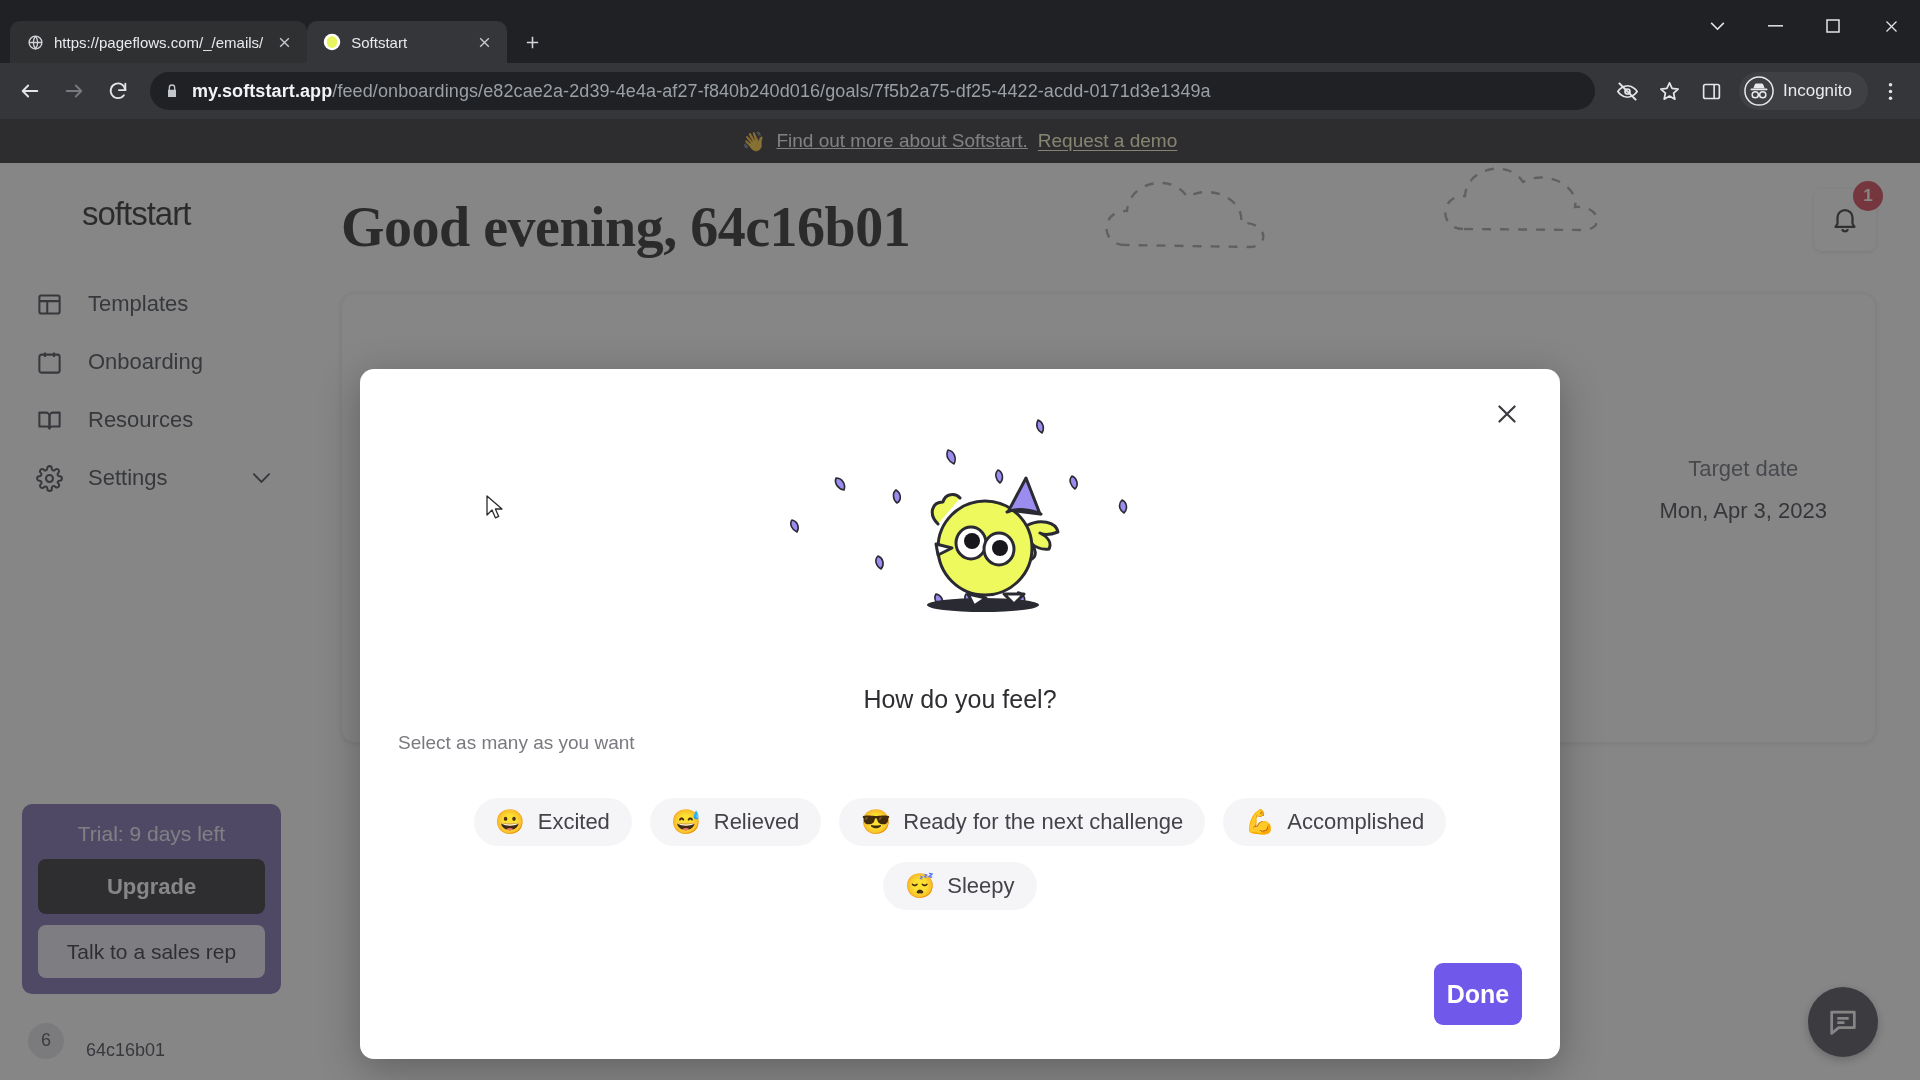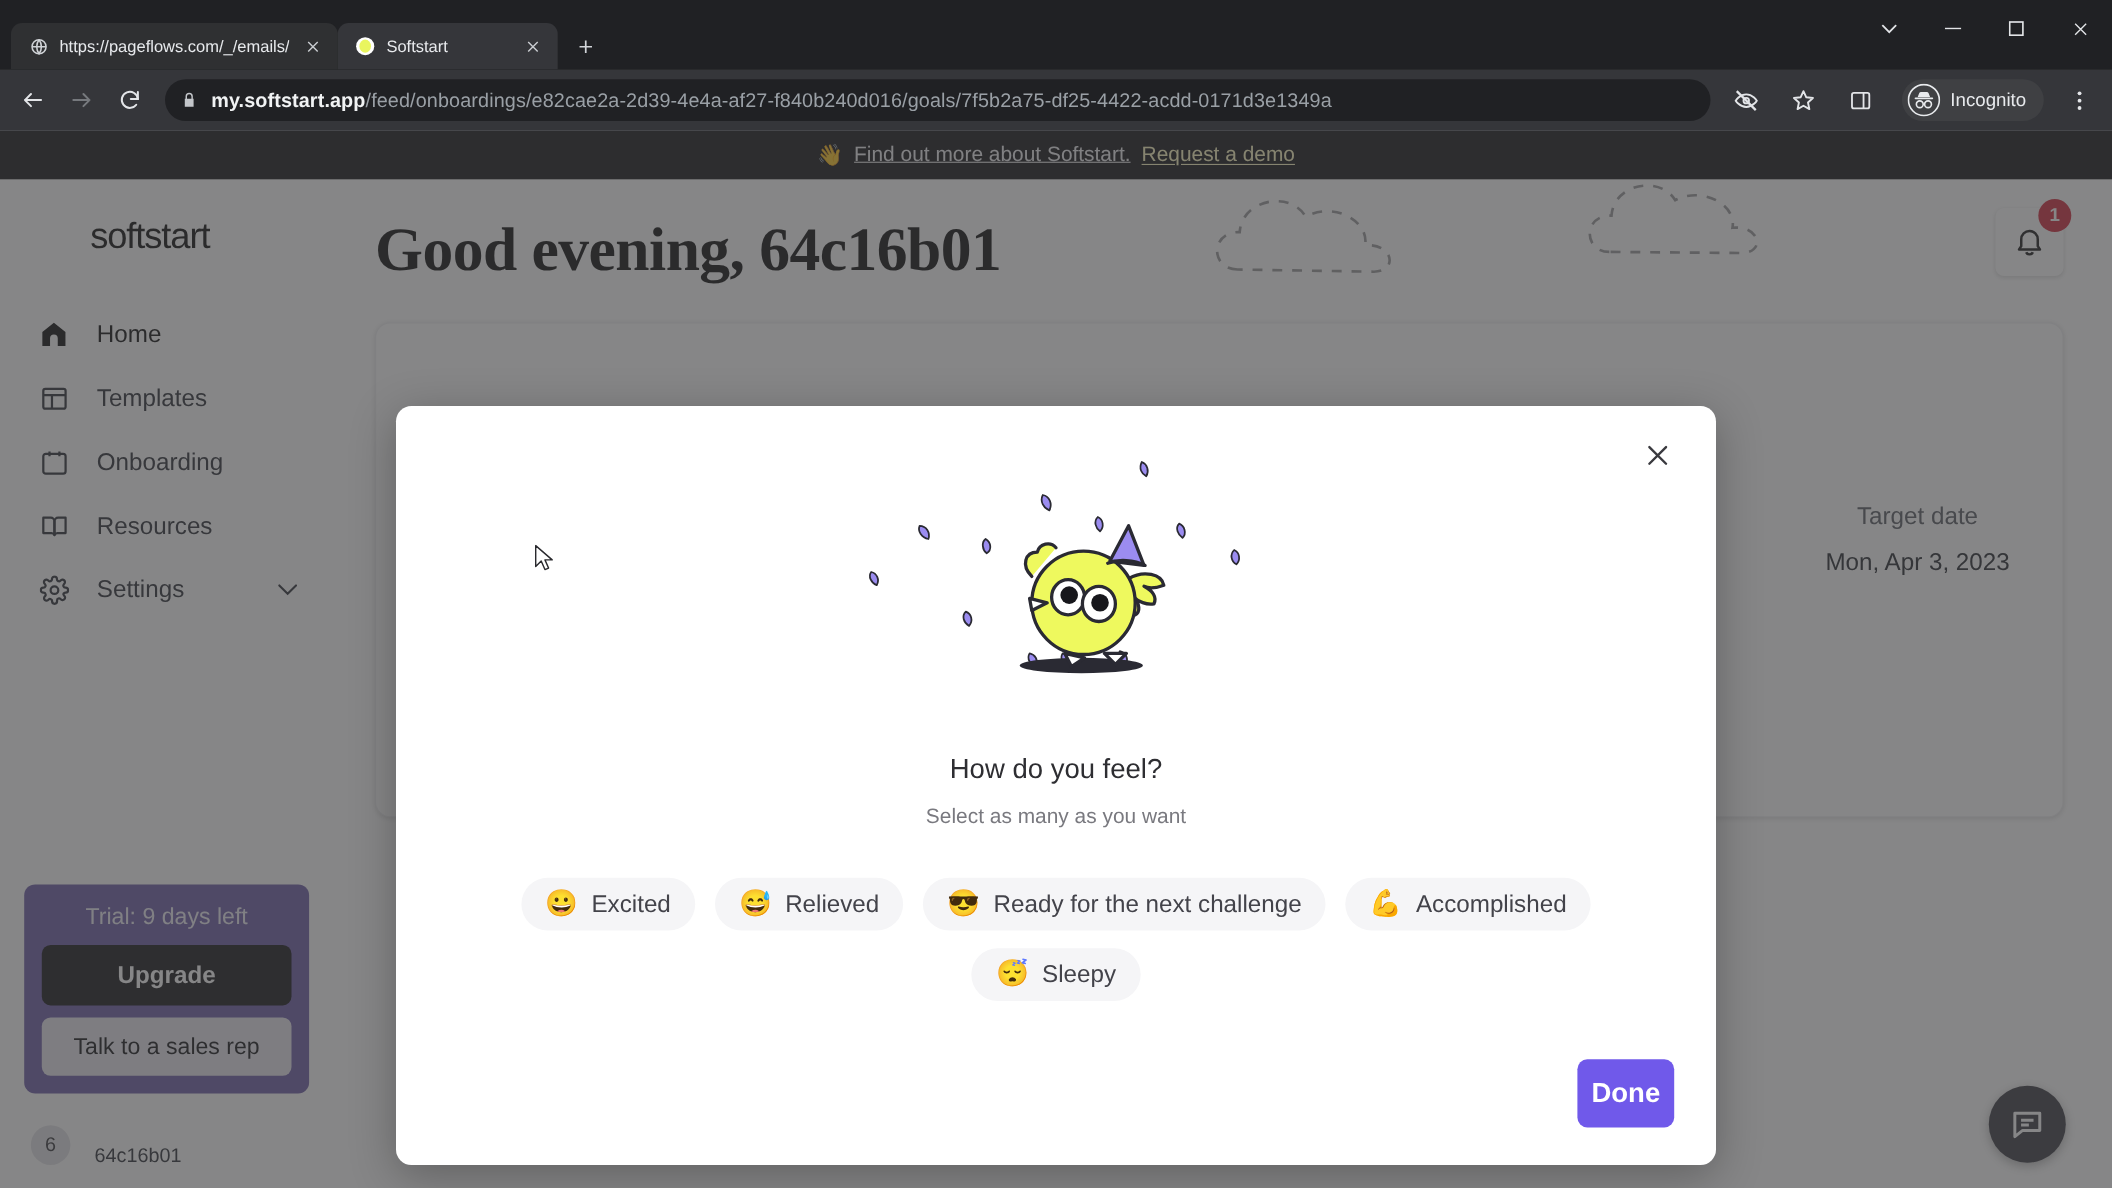--- a/index.html
+++ b/index.html
@@ -63,21 +63,21 @@
   .nav-btn.disabled { color: #76797d; }
   .omnibox {
     flex: 1 1 auto; height: 38px; background: #202124; border-radius: 19px;
     display: flex; align-items: center; gap: 12px; padding: 0 14px; margin: 0 8px;
     overflow: hidden;
   }
   .omni-url {
     font-size: 18px; color: #9aa0a6; white-space: nowrap; letter-spacing: .1px;
   }
   .omni-url b { color: #f1f3f4; font-weight: 700; }
-  .omni-right { display: flex; align-items: center; gap: 12px; }
+  .omni-right { display: flex; align-items: center; gap: 2px; }
   .tb-icon {
     width: 40px; height: 40px; display: flex; align-items: center; justify-content: center;
     color: #e3e5e8; flex: 0 0 40px;
   }
   .incognito-pill {
     height: 38px; border-radius: 19px; background: #3f4043;
     display: flex; align-items: center; gap: 9px; padding: 0 16px 0 5px; margin-left: 6px;
   }
   .incognito-label { color: #e8eaed; font-size: 17px; }
 
@@ -187,21 +187,21 @@
   .modal-close {
     position: absolute; right: 36px; top: 28px; width: 34px; height: 34px;
     display: flex; align-items: center; justify-content: center; color: #3a3a3f;
   }
   .illo { height: 230px; display: flex; align-items: center; justify-content: center; margin-top: 8px; }
   .modal-title {
     text-align: center; font-size: 36px; font-weight: 700; color: #232326;
     margin-top: 14px; letter-spacing: -.3px;
   }
   .modal-q { text-align: center; font-size: 25px; color: #2e2e32; margin-top: 52px; }
-  .modal-hint { text-align: center; font-size: 19px; color: #79797f; margin-top: 18px; }
+  .modal-hint { font-size: 19px; color: #79797f; margin-top: 18px; }
 
   .chips { margin-top: 44px; display: flex; flex-wrap: wrap; justify-content: center; gap: 16px 18px; }
   .chip {
     background: #f5f5f7; border-radius: 24px; height: 48px;
     display: inline-flex; align-items: center; gap: 12px; padding: 0 22px;
     font-size: 22px; color: #43434a;
   }
   .chip-emoji { font-size: 24px; line-height: 1; }
 
   .modal-footer { margin-top: auto; display: flex; justify-content: flex-end; }
@@ -351,28 +351,20 @@
       <span class="promo-emoji">👋</span>
       <span class="promo-text">Find out more about Softstart.</span>
       <span class="promo-link">Request a demo</span>
     </div>
 
     <div class="app">
 
       <aside class="sidebar">
         <div class="brand">softstart</div>
 
-        <div class="nav-item active">
-          <span class="nav-ico">
-            <svg width="28" height="28" viewBox="0 0 24 24" fill="#111">
-                <path d="M12 3L3 10.2V21h6v-6a3 3 0 0 1 6 0v6h6V10.2z"></path>
-              </svg>
-          </span>
-          <span>Home</span>
-        </div>
 
         <div class="nav-item">
           <span class="nav-ico">
             <svg width="27" height="27" viewBox="0 0 24 24" stroke="#30333a" stroke-width="1.8" fill="none">
                 <rect x="3" y="4" width="18" height="16" rx="1.6"></rect>
                 <path d="M3 9h18M10 9v11"></path>
               </svg>
           </span>
           <span>Templates</span>
         </div>

